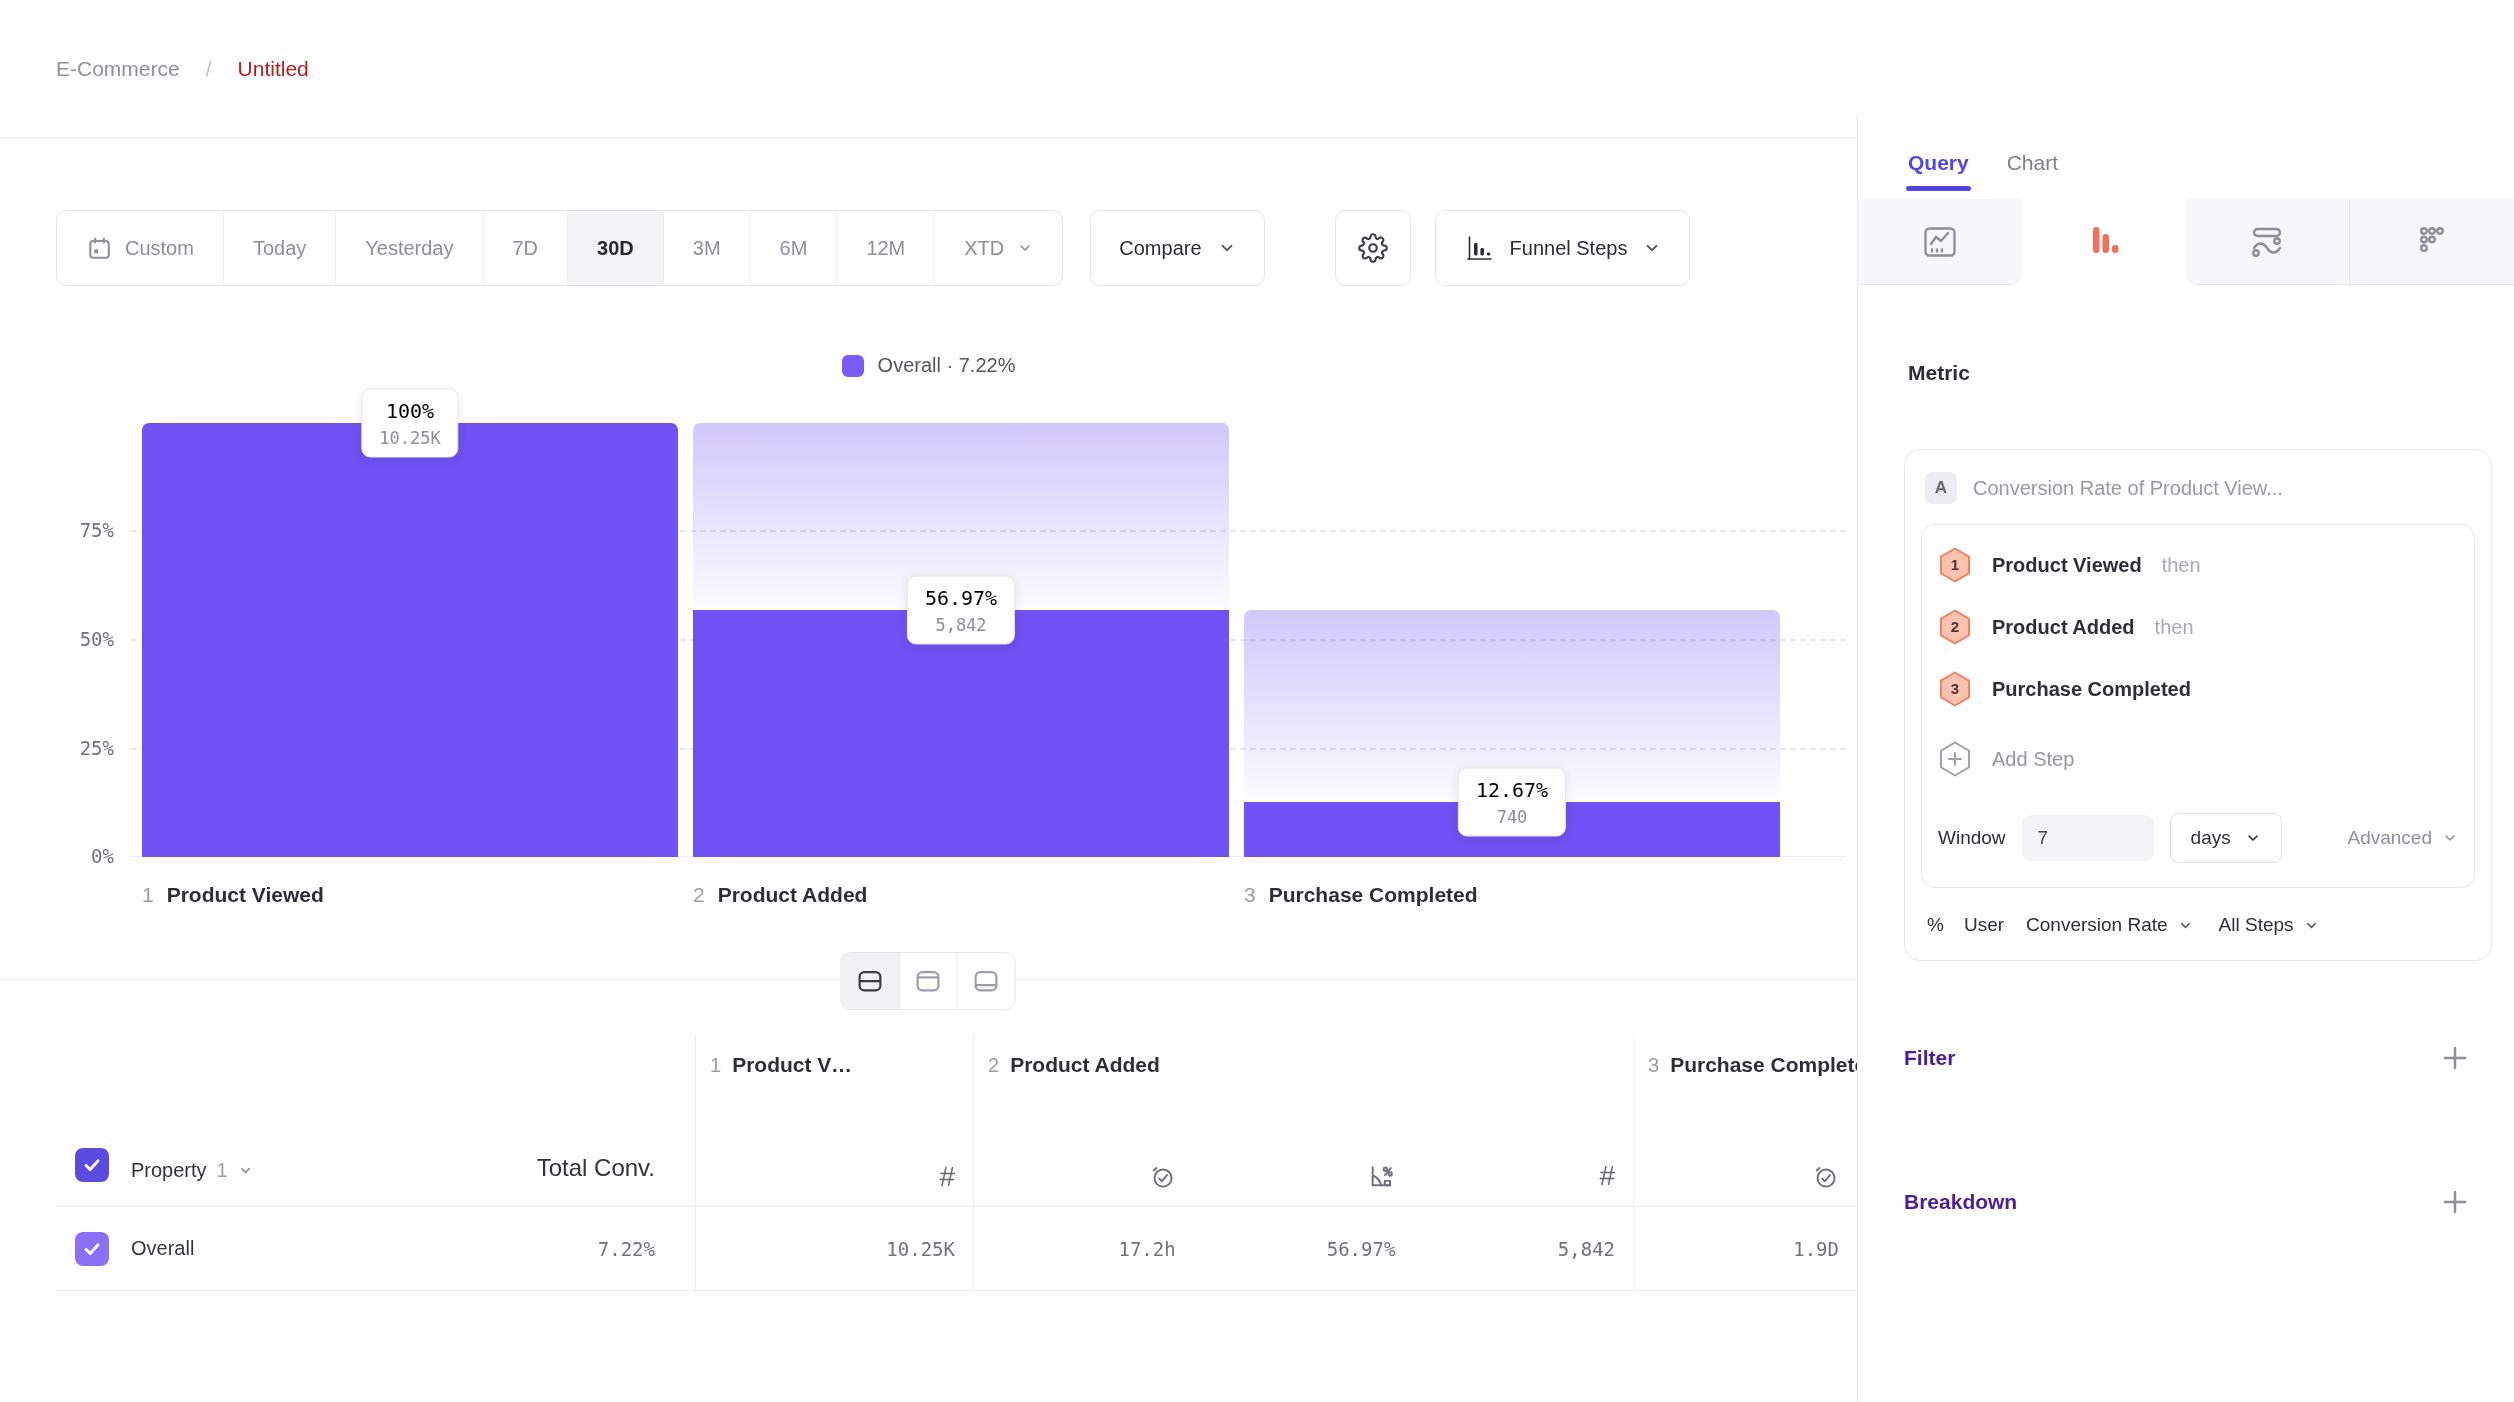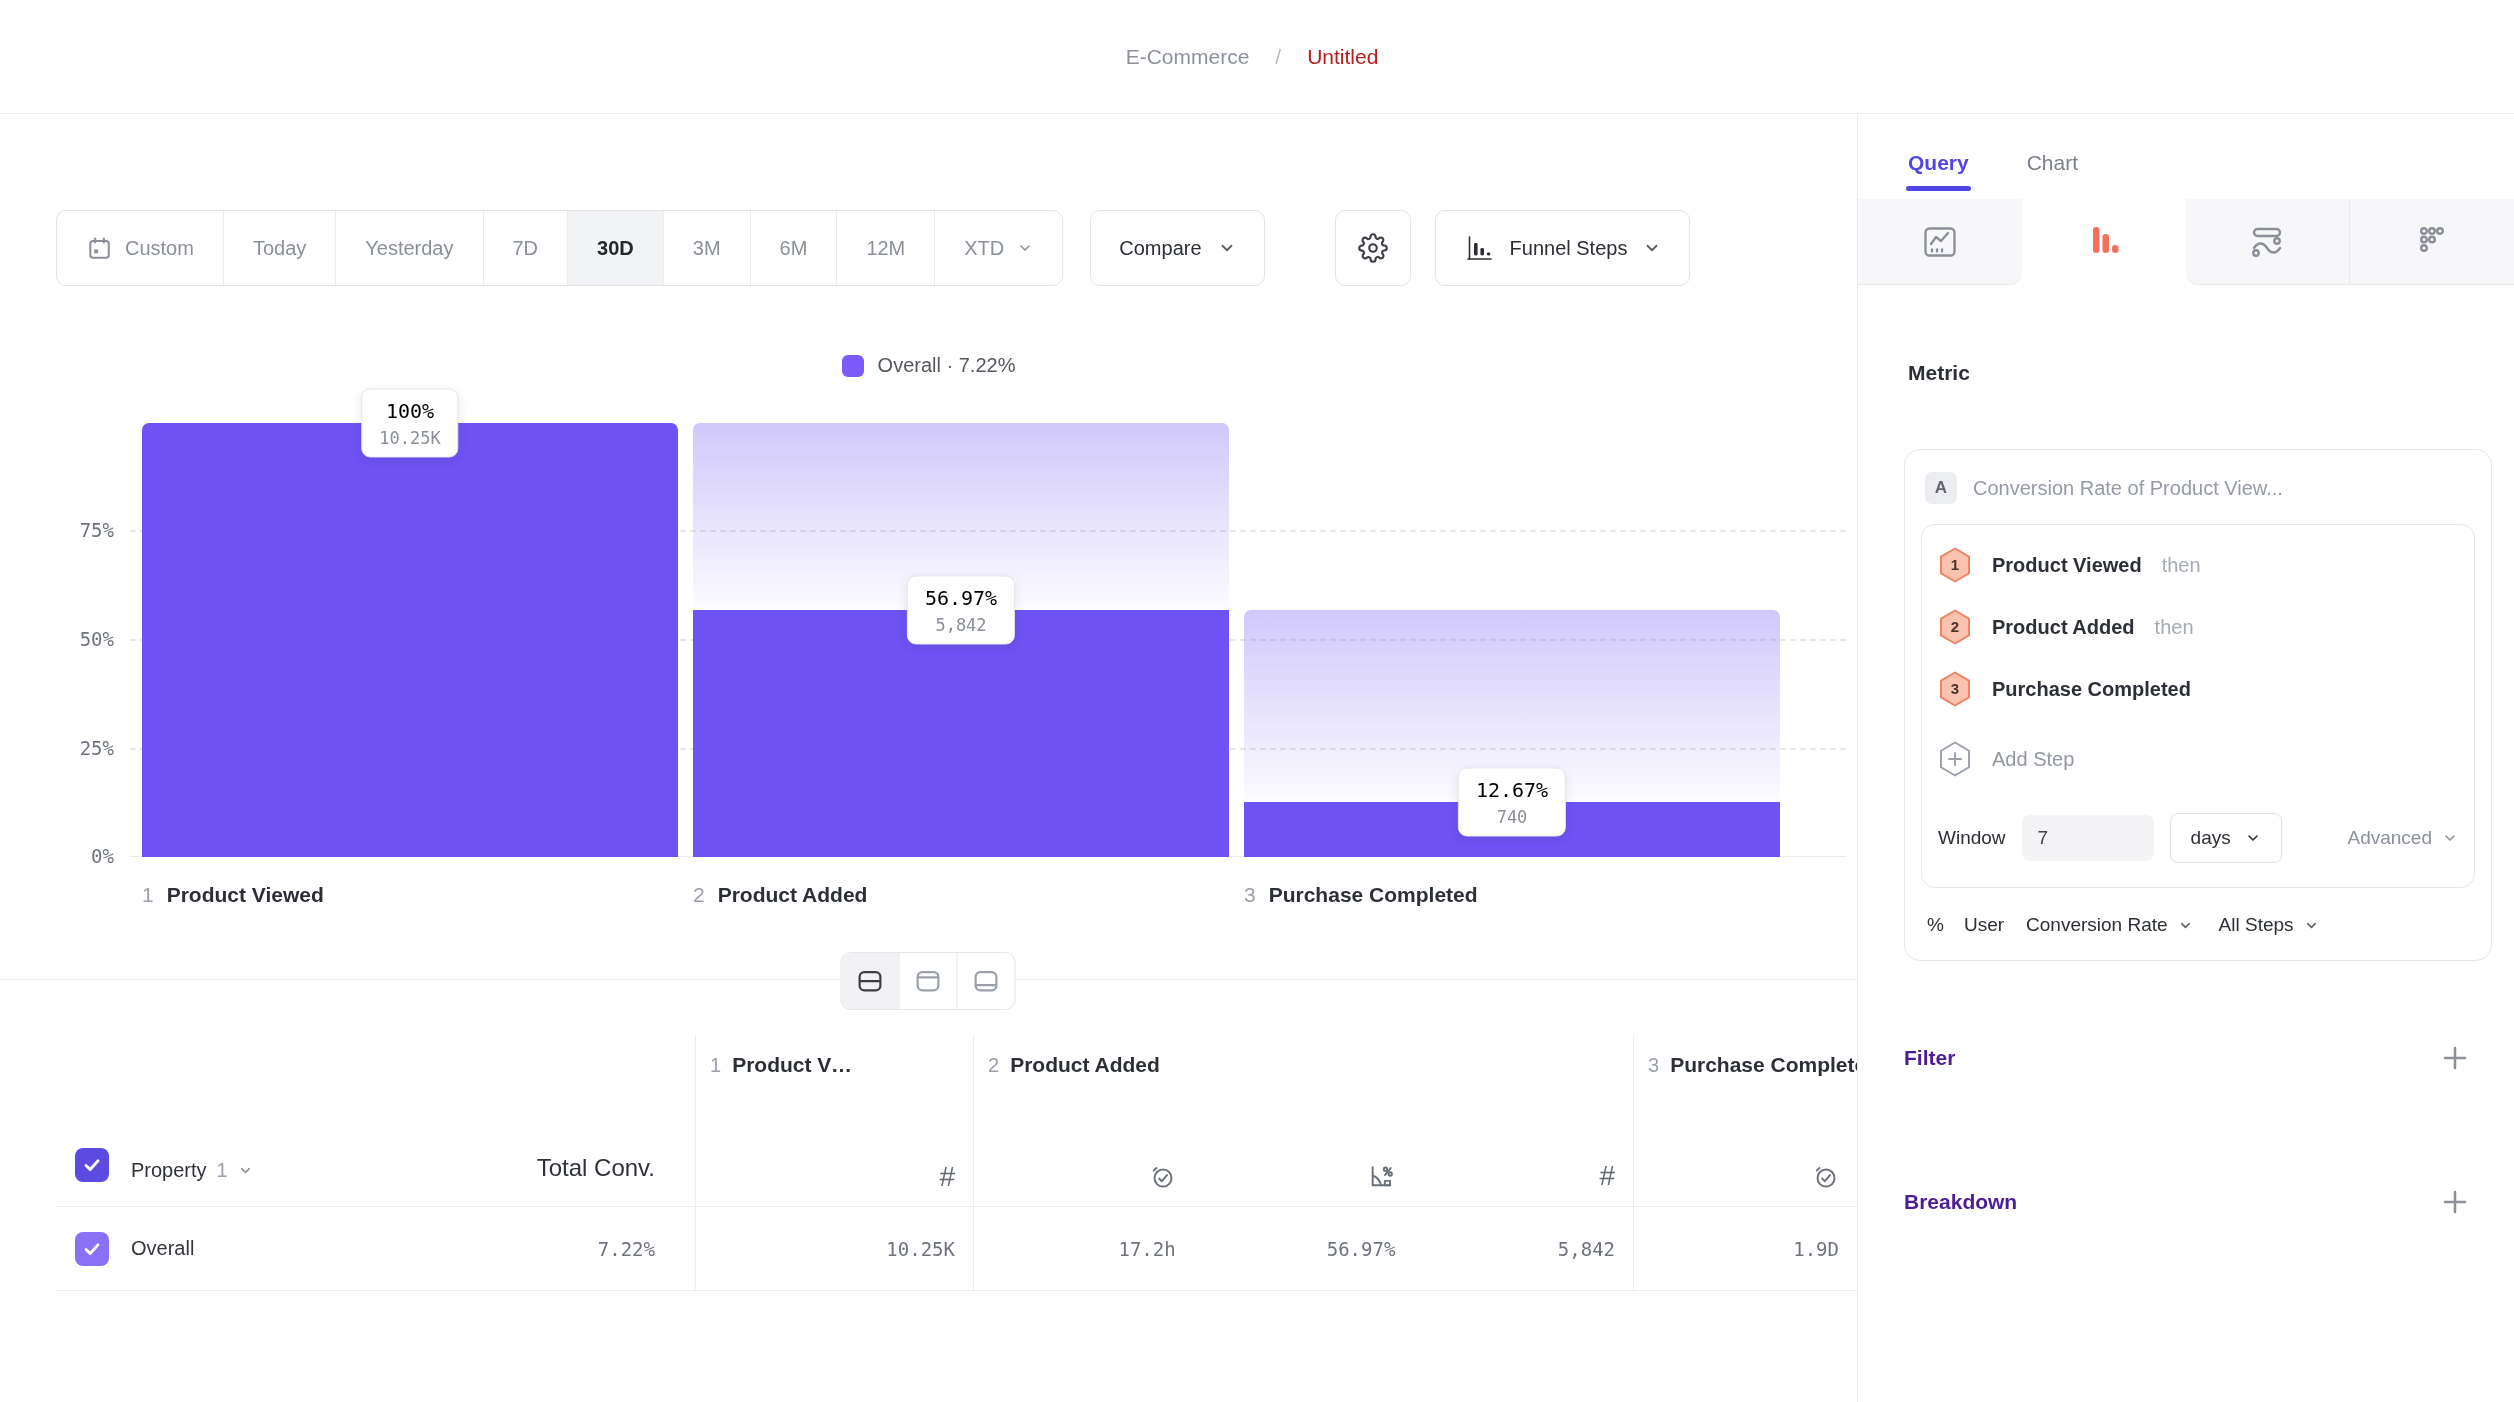--- a/index.html
+++ b/index.html
@@ -3,22 +3,22 @@
 <meta charset="utf-8">
 <style>
   html,body{margin:0;padding:0;background:#fff}
   .app{position:relative;width:2514px;height:1402px;background:#fff;overflow:hidden;
        font-family:"Liberation Sans",sans-serif;color:#2f3238}
   .mono{font-family:"DejaVu Sans Mono",monospace}
   svg{display:block}
   .chev{width:18px;height:18px;stroke:currentColor;fill:none;stroke-width:2.4;stroke-linecap:round;stroke-linejoin:round;flex:0 0 auto}
 
   
-  .topbar{position:absolute;left:0;top:0;width:2514px;height:114px;border-bottom:1px solid #ededf0;
-          display:flex;align-items:center;justify-content:center;padding:0 66px 0 56px;box-sizing:border-box}
+  .topbar{position:absolute;left:0;top:0;width:2514px;height:138px;border-bottom:1px solid #ededf0;
+          display:flex;align-items:center;justify-content:flex-start;padding:0 66px 0 56px;box-sizing:border-box}
   .crumbs{display:flex;align-items:center;gap:26px;font-size:21px}
   .crumb-parent{color:#8d929a;cursor:pointer}
   .crumb-sep{color:#b9bdc4}
   .crumb-cur{color:#b91c1c}
   .actions{display:flex;align-items:center}
   .icon-btn{color:#34373d;cursor:pointer;display:flex;align-items:center;justify-content:center}
   .dots{display:flex;gap:8px;margin-left:72px}
   .dots i{width:6px;height:6px;border-radius:50%;background:#34373d}
   .vdiv{width:2px;height:44px;background:#e4e5e8;margin:0 38px 0 56px}
   .save-btn{width:190px;height:62px;border-radius:10px;background:#4F44E0;color:#fff;font-size:21px;
@@ -104,21 +104,21 @@
   .val{font-size:19px;color:#6f737c}
   .rc{border-left:1px solid #ededf0;display:flex;align-items:center;justify-content:flex-end;
       padding-right:18px;box-sizing:border-box}
   .rc1{width:278px}.rc3{flex:1}
   .rc2{width:660px;border-left:1px solid #ededf0;display:flex;padding:0;box-sizing:border-box}
   .rc2 .sub{flex:1;display:flex;align-items:center;justify-content:flex-end;padding-right:18px}
 
   
   .sidebar{position:absolute;left:1857px;top:115px;right:0;bottom:0;border-left:1px solid #e9eaed;
            box-sizing:border-box;overflow:hidden;background:#fff}
-  .sb-tabs{height:84px;display:flex;align-items:flex-end;gap:58px;padding:0 0 0 50px}
+  .sb-tabs{height:84px;display:flex;align-items:flex-end;gap:38px;padding:0 0 0 50px}
   .sb-tab{font-size:21px;color:#7b8089;cursor:pointer;padding-bottom:24px}
   .sb-tab.active{color:#5145E8;font-weight:bold;position:relative;padding-bottom:24px}
   .sb-tab.active::after{content:"";position:absolute;left:-2px;right:-2px;bottom:8px;height:5px;
                         background:#5145E8;border-radius:3px}
   .sb-types{display:flex;height:86px}
   .tt{flex:1;display:flex;align-items:center;justify-content:center;background:#f7f7f9;
       border-bottom:1px solid #e8e9ec;cursor:pointer;color:#8a8f97}
   .tt.sel{background:#fff;border-bottom:none;color:#F4705A}
   .tt1{border-bottom-right-radius:12px}
   .tt3{border-bottom-left-radius:12px}

